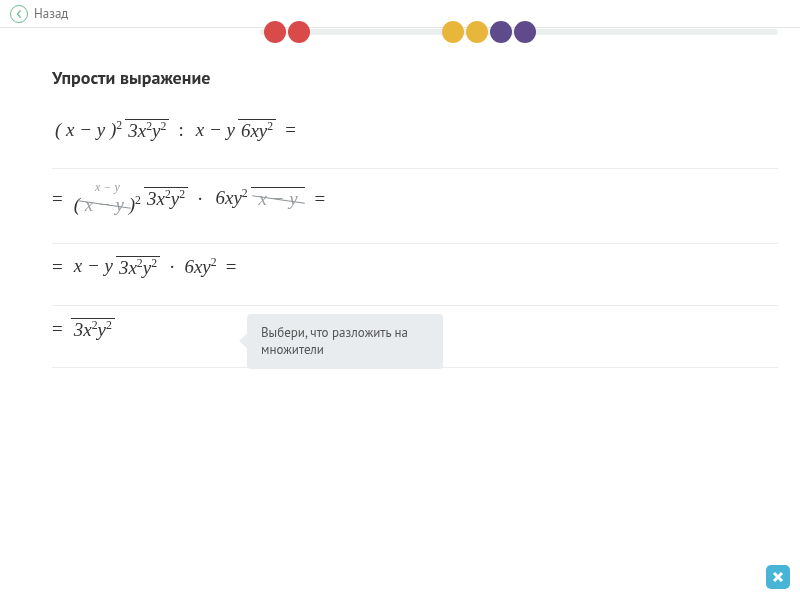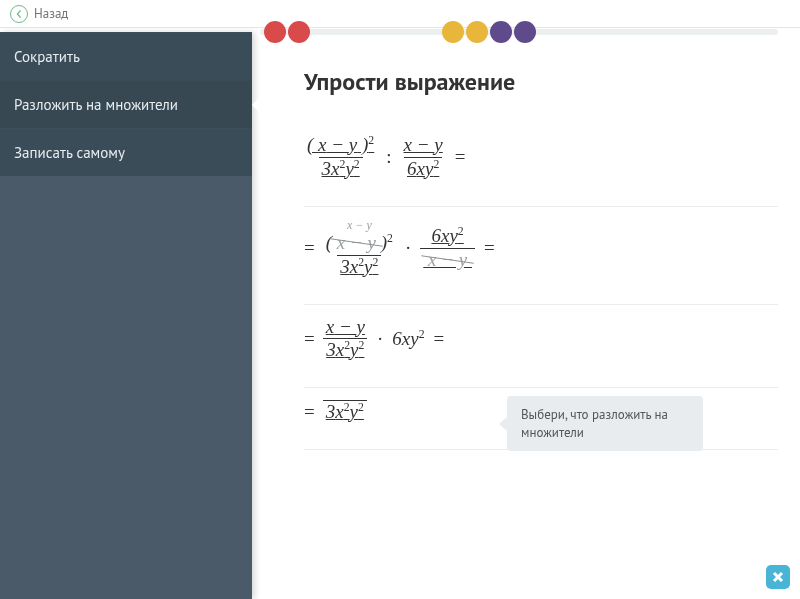--- a/index.html
+++ b/index.html
@@ -68,33 +68,33 @@
     border-top: 10px solid transparent;
     border-bottom: 10px solid transparent;
     border-right: 10px solid #ffffff;
   }
   .sidebar-fill { flex: 1; background: #4a5a68; }
 
   .content {
     flex: 1; position: relative; padding: 38px 22px 10px 52px;
     color: #3a3a3a;
   }
-  .title { font-size: 24px; font-weight: 700; color: #333; margin-bottom: 26px; }
+  .title { font-size: 18px; font-weight: 700; color: #333; margin-bottom: 18px; }
 
   .step-block { padding: 12px 0 26px 0; border-bottom: 1px solid #ececec; }
   .step-block:last-of-type { border-bottom: none; }
 
   .math {
     font-family: 'Cambria Math', 'Times New Roman', serif;
     font-style: italic; font-size: 19px; color: #333;
     display: flex; align-items: center; gap: 8px;
   }
   .frac {
-    display: inline-flex; flex-direction: column; align-items: center;
-    vertical-align: middle; line-height: 1.1; text-decoration: underline;
+    display: inline-flex; flex-direction: row; align-items: center;
+    vertical-align: middle; line-height: 1.1;
   }
   .frac .num { padding: 0 3px 1px 3px; }
   .frac .den { padding: 1px 3px 0 3px; border-top: 1.2px solid #333; }
   .op { font-style: normal; padding: 0 1px; }
   sup { font-size: 0.62em; vertical-align: super; font-style: normal; line-height: 0; }
   .strike { position: relative; color: #9aa0a3; }
   .strike::after {
     content: ""; position: absolute; left: -2px; right: -2px; top: 50%;
     border-top: 1.4px solid #8d9396; transform: rotate(8deg);
   }
@@ -147,33 +147,20 @@
     <span class="dots-gap"></span>
     <span class="dot yellow"></span>
     <span class="dot yellow"></span>
     <span class="dot purple"></span>
     <span class="dot purple"></span>
   </div>
 </div>
 
 <div class="body-row">
 
-  <div class="sidebar">
-    <div class="side-item i1">
-      <span>Сократить</span>
-    </div>
-    <div class="side-item i2 sel">
-      <span>Разложить на множители</span>
-      <span class="side-caret"></span>
-    </div>
-    <div class="side-item i3">
-      <span>Записать самому</span>
-    </div>
-    <div class="sidebar-fill"></div>
-  </div>
 
   <div class="content">
     <div class="title">Упрости выражение</div>
 
     <div class="step-block">
       <div class="math">
         <span class="frac">
           <span class="num">( <span>x</span> − <span>y</span> )<sup>2</sup></span>
           <span class="den">3<span>x</span><sup>2</sup><span>y</span><sup>2</sup></span>
         </span>
@@ -221,21 +208,21 @@
     </div>
 
     <div class="step-block">
       <div class="step-flex">
         <div class="math">
           <span class="eq-lead">=</span>
           <span class="frac">
             <span class="den">3<span>x</span><sup>2</sup><span>y</span><sup>2</sup></span>
           </span>
         </div>
-        <div class="tooltip" style="left: 203px; top: -4px;">Выбери, что разложить на множители</div>
+        <div class="tooltip" style="left: 195px; top: -4px;">Выбери, что разложить на множители</div>
       </div>
     </div>
 
     <div class="close-x">
       <svg viewBox="0 0 14 14">
         <path d="M3 3 L11 11 M11 3 L3 11" fill="none"></path>
       </svg>
     </div>
   </div>
 </div>

